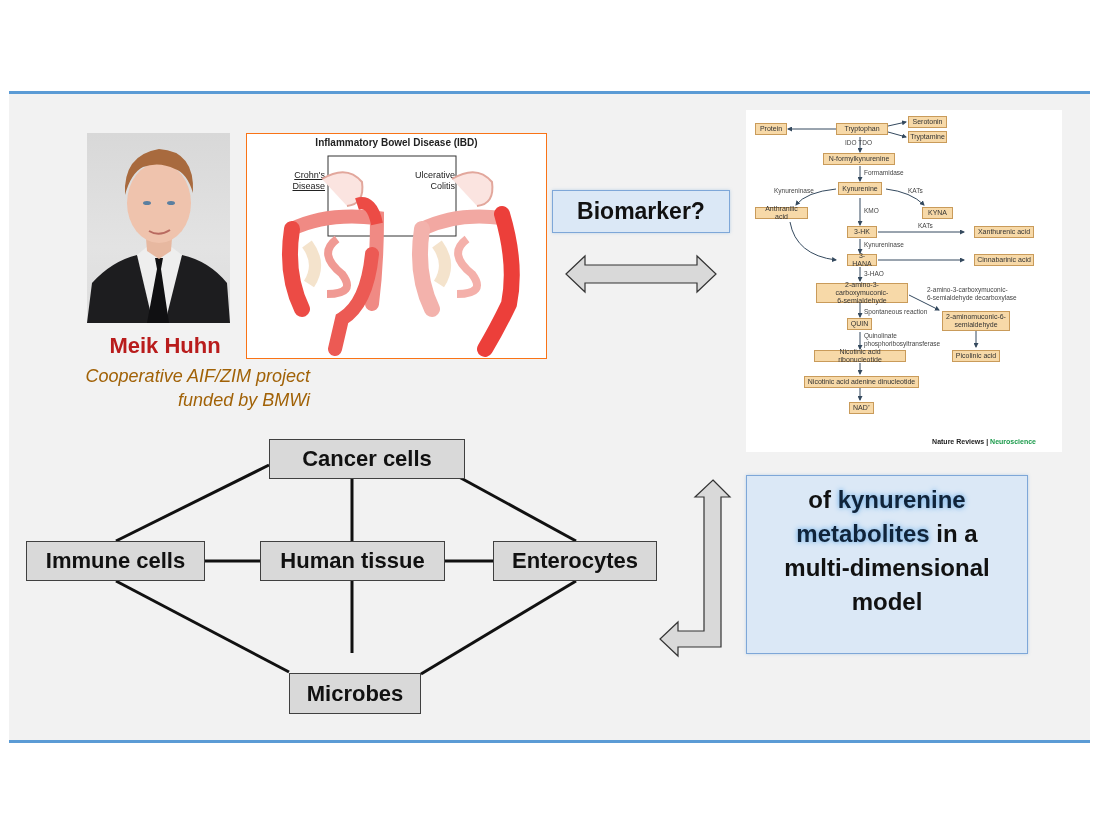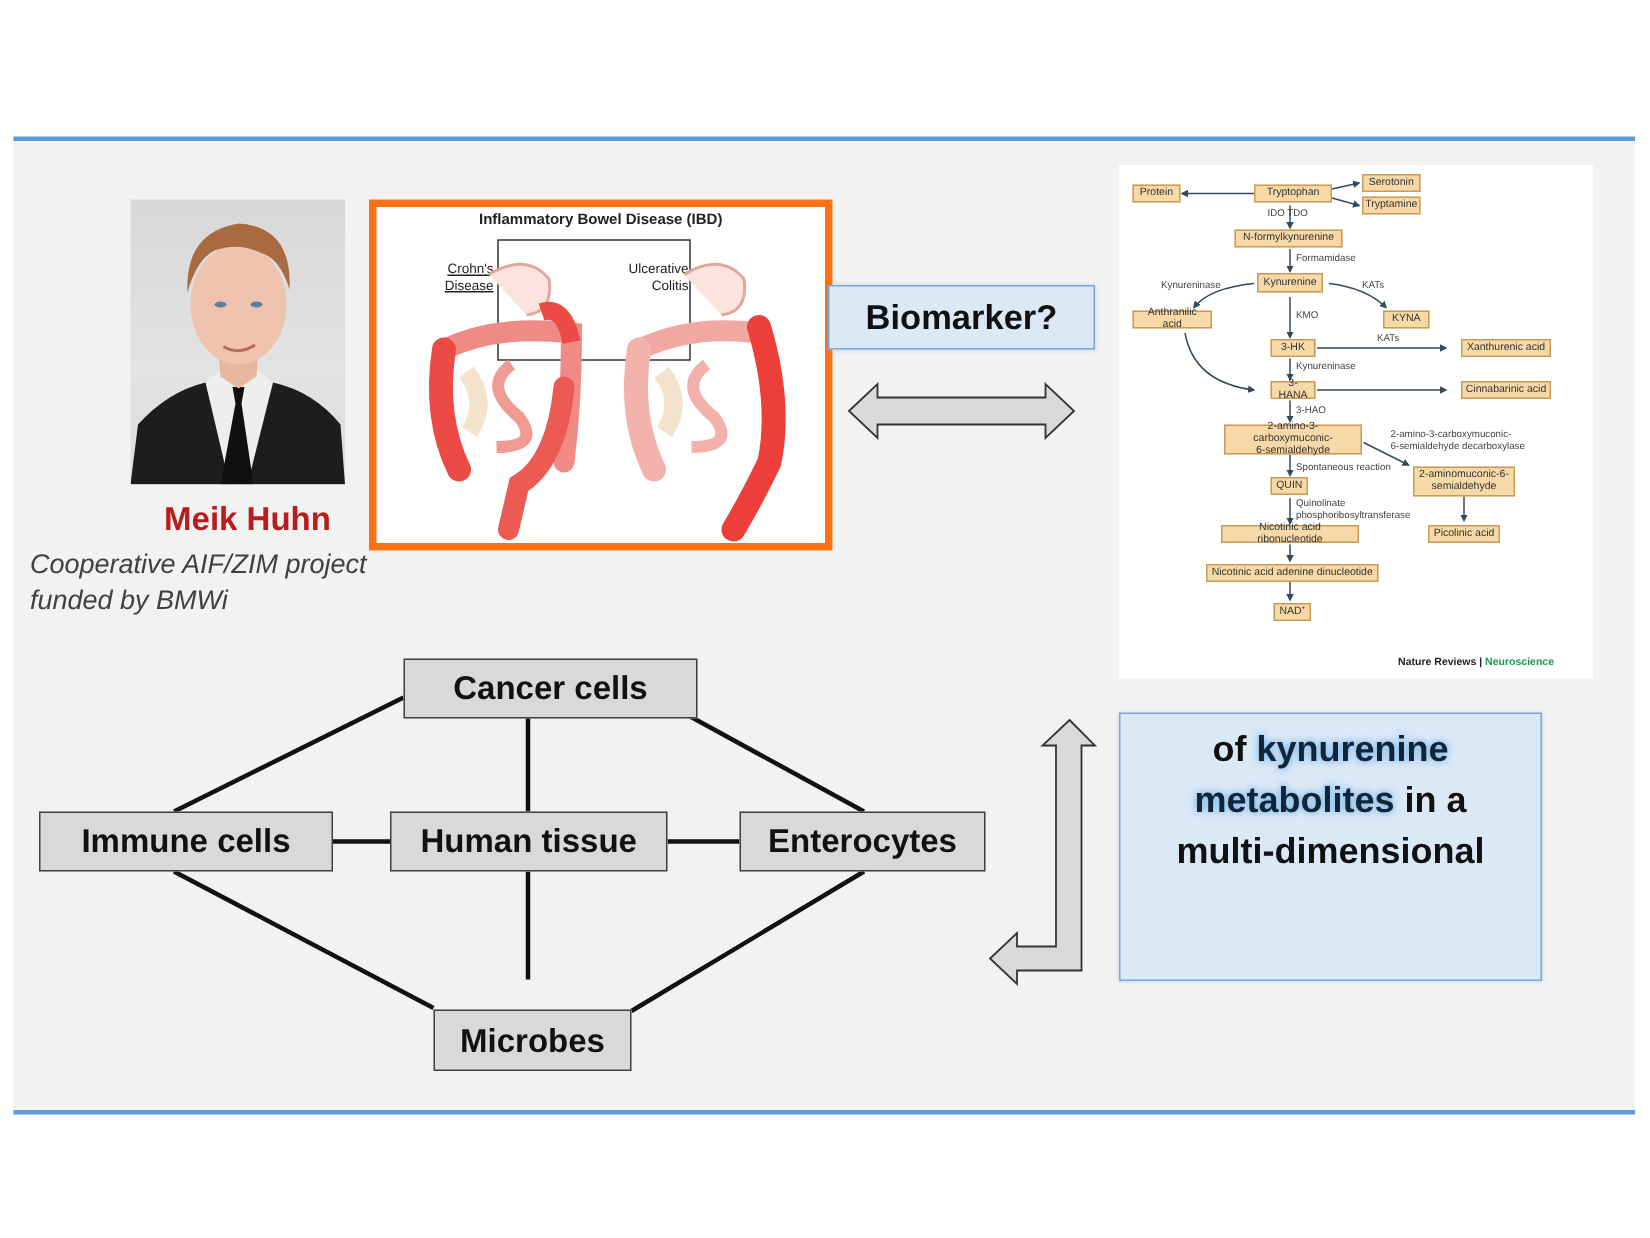--- a/index.html
+++ b/index.html
@@ -19,28 +19,28 @@
   .portrait {
     position: absolute; left: 87px; top: 133px; width: 143px; height: 190px; overflow: hidden;
     background: linear-gradient(180deg, #d8d8d8 0%, #e3e3e3 60%, #dcdcdc 100%);
   }
   .portrait svg { display: block; }
   .person-name {
     position: absolute; left: 20px; top: 333px; width: 290px; text-align: center;
     font-weight: bold; font-size: 22px; color: #b91c1c;
   }
   .person-note {
-    position: absolute; left: 20px; top: 364px; width: 290px; text-align: left;
-    font-style: italic; font-size: 18px; line-height: 24px; color: #404040;
+    position: absolute; left: 20px; top: 364px; width: 290px; text-align: right;
+    font-style: italic; font-size: 18px; line-height: 24px; color: #a16207;
   }
 
   
   .ibd {
     position: absolute; left: 246px; top: 133px; width: 299px; height: 224px;
-    background: #fff; border: 5px solid #f97316;
+    background: #fff; border: 1px solid #f97316;
   }
   .ibd-title { position: absolute; left: 0; right: 0; top: 3px; text-align: center; font-weight: bold; font-size: 10px; color: #222; }
   .ibd-label { position: absolute; font-size: 9px; color: #222; text-align: right; line-height: 11px; }
 
   
   .biomarker {
     position: absolute; left: 552px; top: 190px; width: 178px; height: 43px;
     background: #dbe8f6; border: 1px solid #7ea7d8; box-sizing: border-box;
     display: flex; align-items: center; justify-content: center;
     font-weight: bold; font-size: 23px; color: #111;
@@ -160,21 +160,21 @@
     <line x1="352" y1="478" x2="352" y2="541"></line>
     <line x1="205" y1="561" x2="260" y2="561"></line>
     <line x1="445" y1="561" x2="493" y2="561"></line>
     <line x1="352" y1="581" x2="352" y2="653"></line>
     <line x1="116" y1="581" x2="289" y2="672"></line>
     <line x1="576" y1="581" x2="421" y2="674"></line>
   </g>
 </svg>
 
 <div class="net-node" style="left:269px; top:439px; width:196px; height:40px;">Cancer cells</div>
-<div class="net-node" style="left:26px; top:541px; width:196px; height:40px;">Immune cells</div>
+<div class="net-node" style="left:26px; top:541px; width:179px; height:40px;">Immune cells</div>
 <div class="net-node" style="left:260px; top:541px; width:185px; height:40px;">Human tissue</div>
 <div class="net-node" style="left:493px; top:541px; width:164px; height:40px;">Enterocytes</div>
 <div class="net-node" style="left:289px; top:653px; width:132px; height:41px;margin-top:20px;">Microbes</div>
 
 <div class="pathway">
   <svg width="316" height="342" style="position:absolute;left:0;top:0;">
     <defs>
       <marker id="ah" markerWidth="5" markerHeight="5" refX="4" refY="2.5" orient="auto">
         <path d="M0 0 L5 2.5 L0 5 Z" fill="#34495e"></path>
       </marker>
@@ -246,13 +246,14 @@
   <div class="pw-node" style="left:103px; top:292px; width:25px; height:12px;">NAD⁺</div>
   <div class="pw-credit">
     <span style="white-space: pre;">Nature Reviews</span><span style="white-space: pre;"> | </span><span class="green" style="white-space: pre;">Neuroscience</span>
   </div>
 </div>
 
 <div class="function-box">
   <div><span style="white-space: pre;">of </span><span class="glow" style="white-space: pre;">kynurenine</span></div>
   <div><span class="glow" style="white-space: pre;">metabolites</span><span style="white-space: pre;"> in a</span></div>
   <div>multi-dimensional</div>
+  <div>model</div>
 </div>
 
 </body></html>

